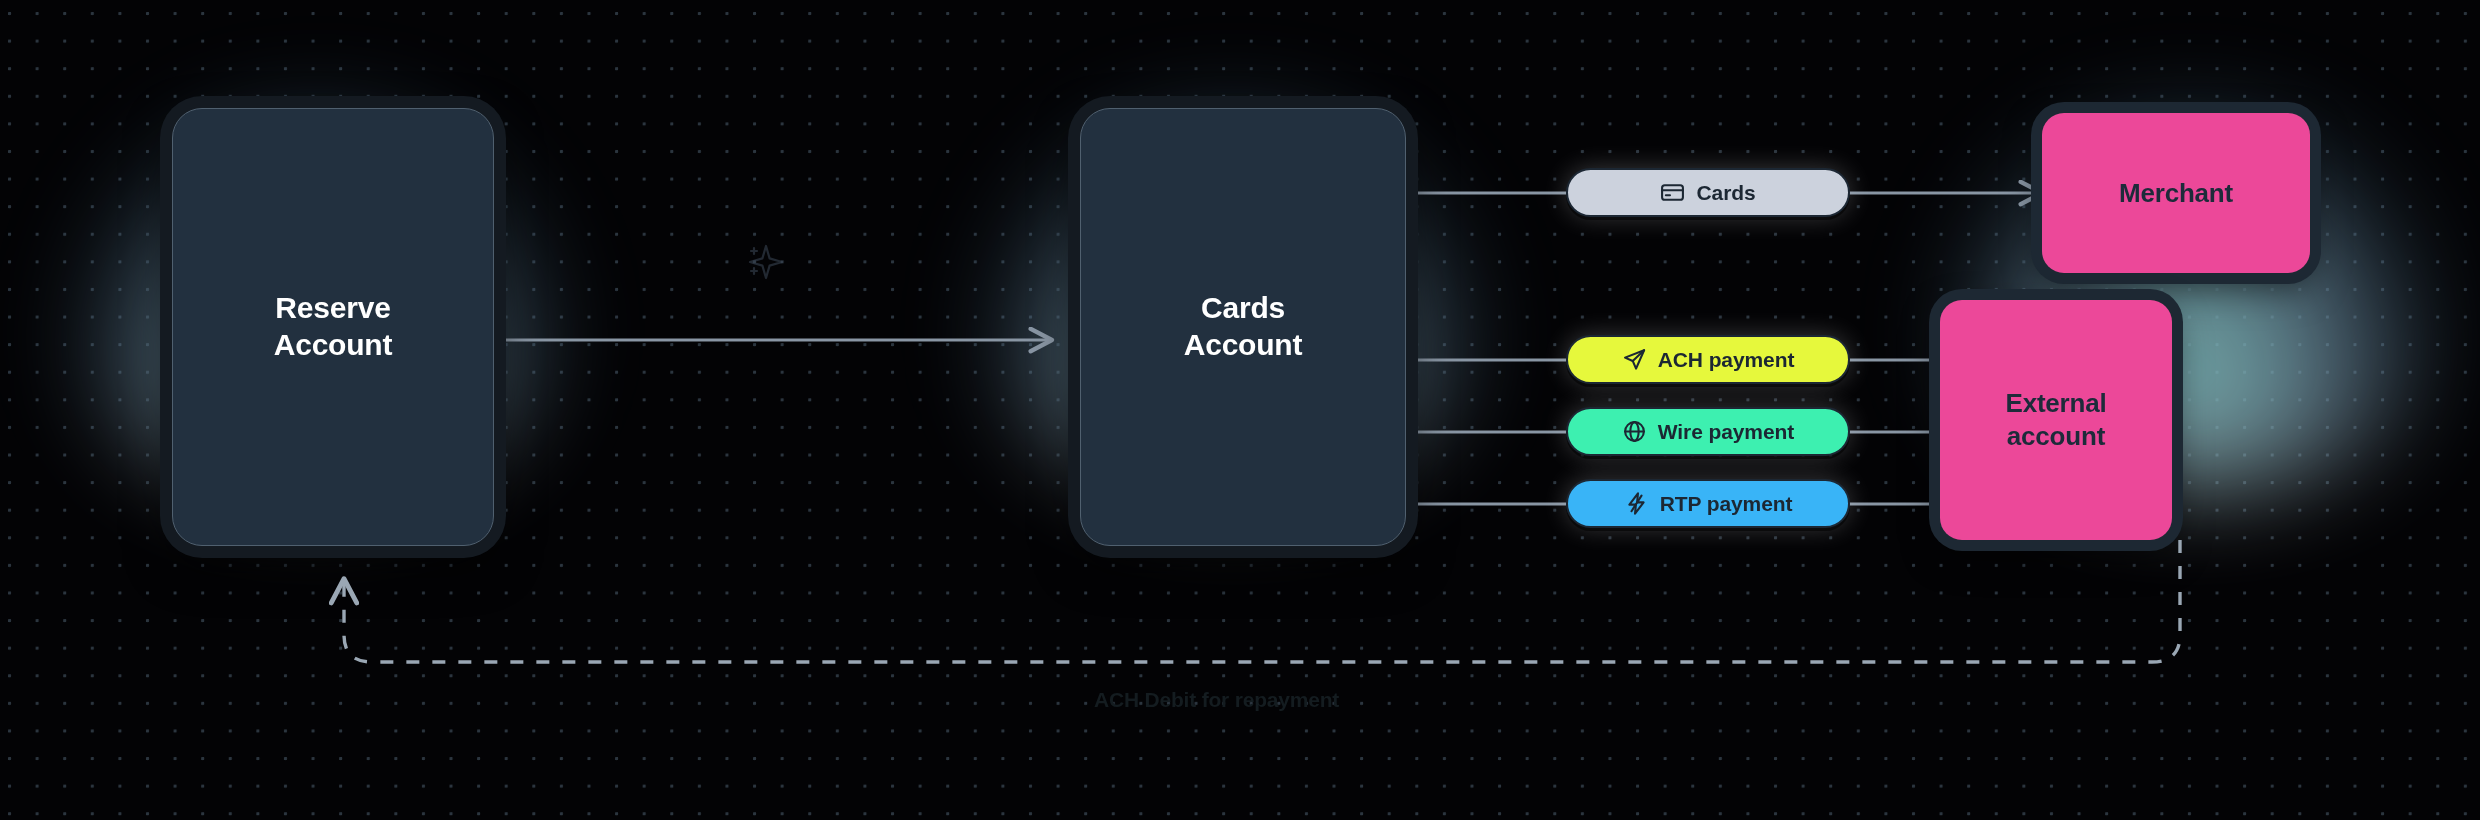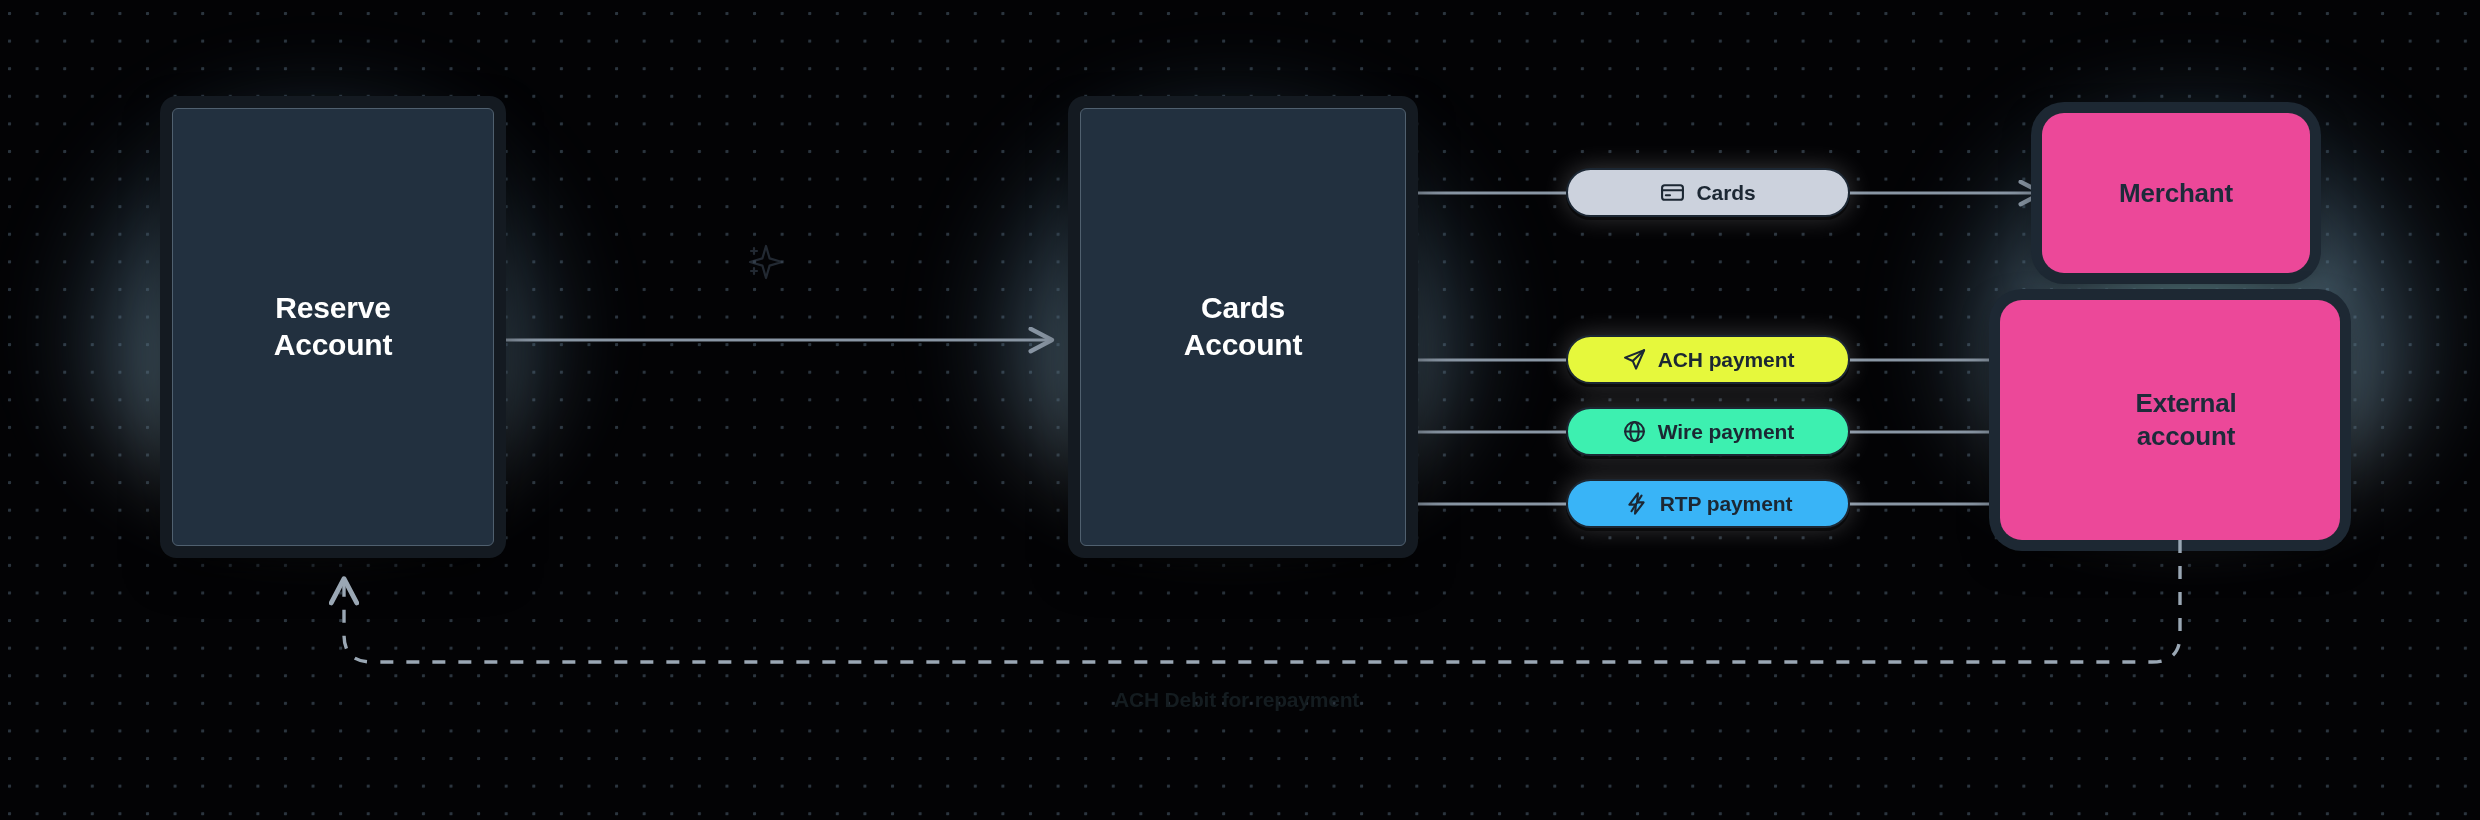--- a/index.html
+++ b/index.html
@@ -47,21 +47,21 @@
     background:
       radial-gradient(ellipse at 50% 70%, rgba(225,232,238,0.95) 0%, rgba(180,195,205,0.55) 38%, rgba(60,90,110,0.22) 62%, rgba(0,0,0,0) 78%);
   }
 
   
   .acct-card {
     position: absolute;
     z-index: 6;
     background: #22303f;
     border: 1.5px solid #50606f;
-    border-radius: 6px;
+    border-radius: 30px;
     box-shadow:
       0 0 0 12px #141a21,
       0 18px 46px rgba(0,0,0,0.75);
     display: flex;
     align-items: center;
     justify-content: center;
     text-align: center;
   }
   .acct-card .acct-label {
     color: #ffffff;
@@ -125,21 +125,20 @@
 
   
   #repay-label {
     position: absolute;
     z-index: 10;
     color: #141c20;
     font-size: 21px;
     font-weight: bold;
     white-space: nowrap;
     letter-spacing: -0.2px;
-    margin-left: 20px;
   }
 
   
   #sparkle { position: absolute; z-index: 3; opacity: 0.55; }
 </style>
 </head>
 <body>
 
 <div id="stage">
 
@@ -231,20 +230,20 @@
         <line x1="16.8" y1="4.4" x2="7.2" y2="19.4"></line>
       </svg>
     </span>
     <span class="pill-label">RTP payment</span>
   </div>
 
   <div class="white-card" style="left:2042px; top:113px; width:268px; height:160px;">
     <div class="wc-label">Merchant</div>
   </div>
 
-  <div class="white-card" style="left:2000px; top:300px; width:308px; height:240px;padding-left:32px;">
+  <div class="white-card" style="left:1940px; top:300px; width:232px; height:240px;">
     <div class="wc-label">External
 account</div>
   </div>
 
   <div id="repay-label" style="left:1094px; top:688px;">ACH Debit for repayment</div>
 
 </div>
 
 </body></html>

